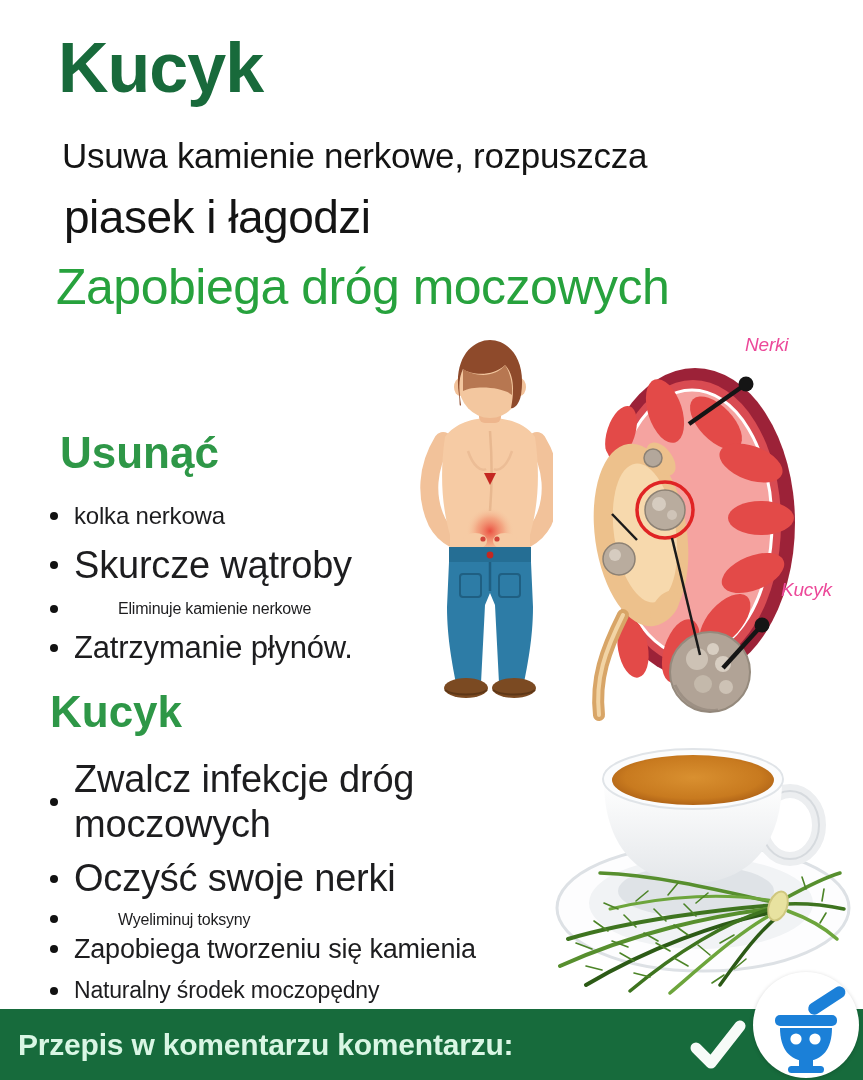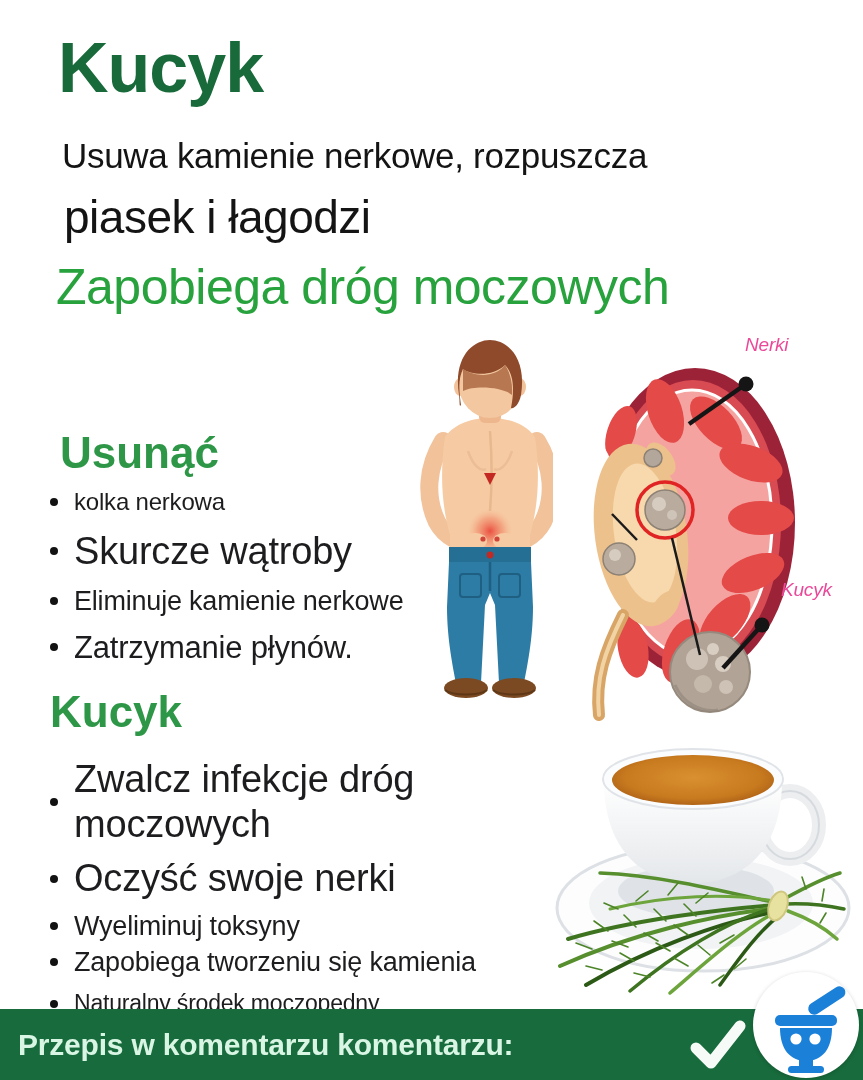--- a/index.html
+++ b/index.html
@@ -23,25 +23,25 @@
   .label-nerki{left:745px;top:334px;}
   .label-steina{left:781px;top:579px;}
 
   
   .section-remove{left:46px;top:427px;width:400px;}
   .section-help{left:46px;top:686px;width:480px;}
   .section-h{font-size:44px;font-weight:600;color:#2e9747;line-height:1.2;margin:0;}
   .section-remove .section-h{margin-left:14px;}
   .section-help .section-h{margin-left:4px;}
   .bullet-list{list-style:none;margin:0;padding:0;}
-  .section-remove .bullet-list{margin-top:8px;}
+  .section-remove .bullet-list{margin-top:22px;}
   .section-help .bullet-list{margin-top:18px;}
   .bullet-item{display:flex;align-items:center;color:#1d1d1f;line-height:1.2;letter-spacing:-0.2px;}
   .bullet-item .dot{width:8px;height:8px;border-radius:50%;background:#121212;margin:0 16px 0 4px;flex:0 0 auto;}
-  .fs24{font-size:24px;} .fs26{font-size:27px;} .fs27{font-size:27px;}
+  .fs24{font-size:24px;} .fs26{font-size:16px;gap:44px;} .fs27{font-size:27px;}
   .fs30{font-size:38px;} .fs31{font-size:31px;} .fs23{font-size:23px;}
   .mb12{margin-bottom:12px;} .mb11{margin-bottom:11px;} .mb8{margin-bottom:8px;}
   .mb13{margin-bottom:4px;}
 
   
   .footer-bar{
     left:0;top:1009px;width:863px;height:71px;background:#176b3c;
     display:flex;align-items:center;
   }
   .footer-text{

